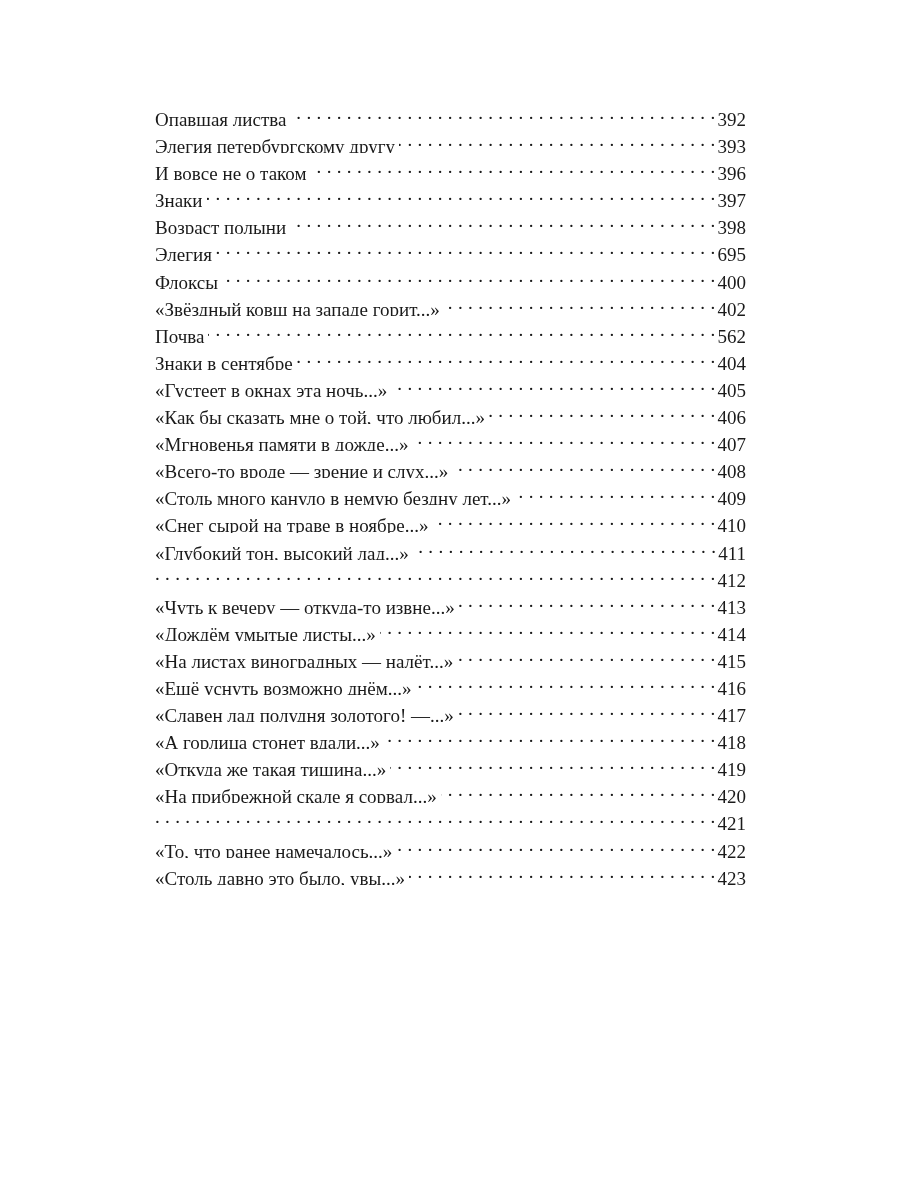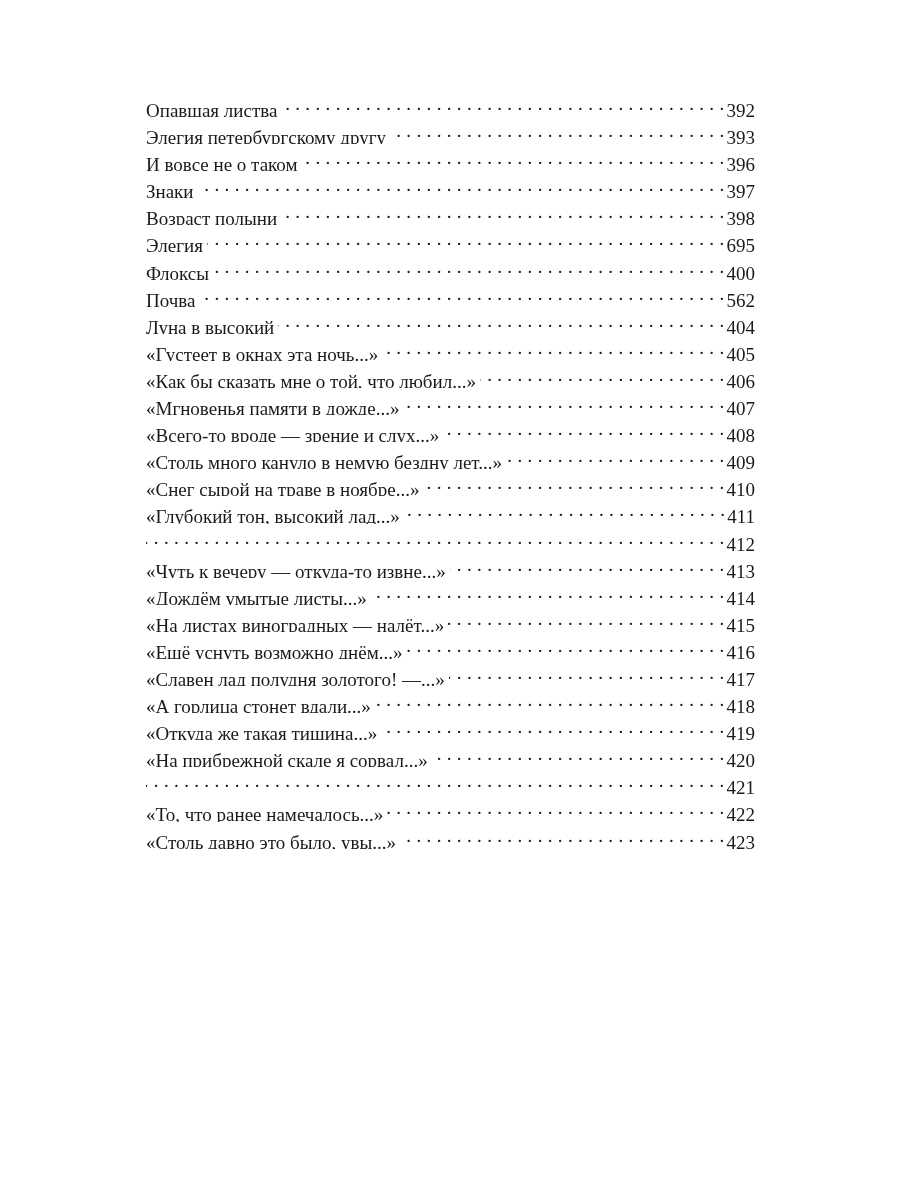--- a/index.html
+++ b/index.html
@@ -16,21 +16,21 @@
       color: #1a1a1a;
     }
     .page {
       position: absolute;
       left: 142px;
       top: 86px;
       width: 617px;
     }
     .toc-list {
       list-style: none;
-      margin: 4px;
+      margin: 13px;
       padding: 0;
     }
     .toc-row {
       display: flex;
       align-items: baseline;
       height: 27.1px;
       line-height: 27.1px;
       font-size: 19px;
       white-space: nowrap;
       overflow: hidden;
@@ -95,26 +95,31 @@
         <span class="toc-title">Элегия</span>
         <span class="toc-leader"></span>
         <span class="toc-page">695</span>
       </li>
     <li class="toc-row">
         <span class="toc-title">Флоксы</span>
         <span class="toc-leader"></span>
         <span class="toc-page">400</span>
       </li>
     <li class="toc-row">
+        <span class="toc-title">«Звёздный ковш на западе горит...»</span>
+        <span class="toc-leader"></span>
+        <span class="toc-page">402</span>
+      </li>
+    <li class="toc-row">
         <span class="toc-title">Почва</span>
         <span class="toc-leader"></span>
         <span class="toc-page">562</span>
       </li>
     <li class="toc-row">
-        <span class="toc-title">Луна в высокий</span>
+        <span class="toc-title">Знаки в сентябре</span>
         <span class="toc-leader"></span>
         <span class="toc-page">404</span>
       </li>
     <li class="toc-row">
         <span class="toc-title">«Густеет в окнах эта ночь...»</span>
         <span class="toc-leader"></span>
         <span class="toc-page">405</span>
       </li>
     <li class="toc-row">
         <span class="toc-title">«Как бы сказать мне о той, что любил...»</span>

